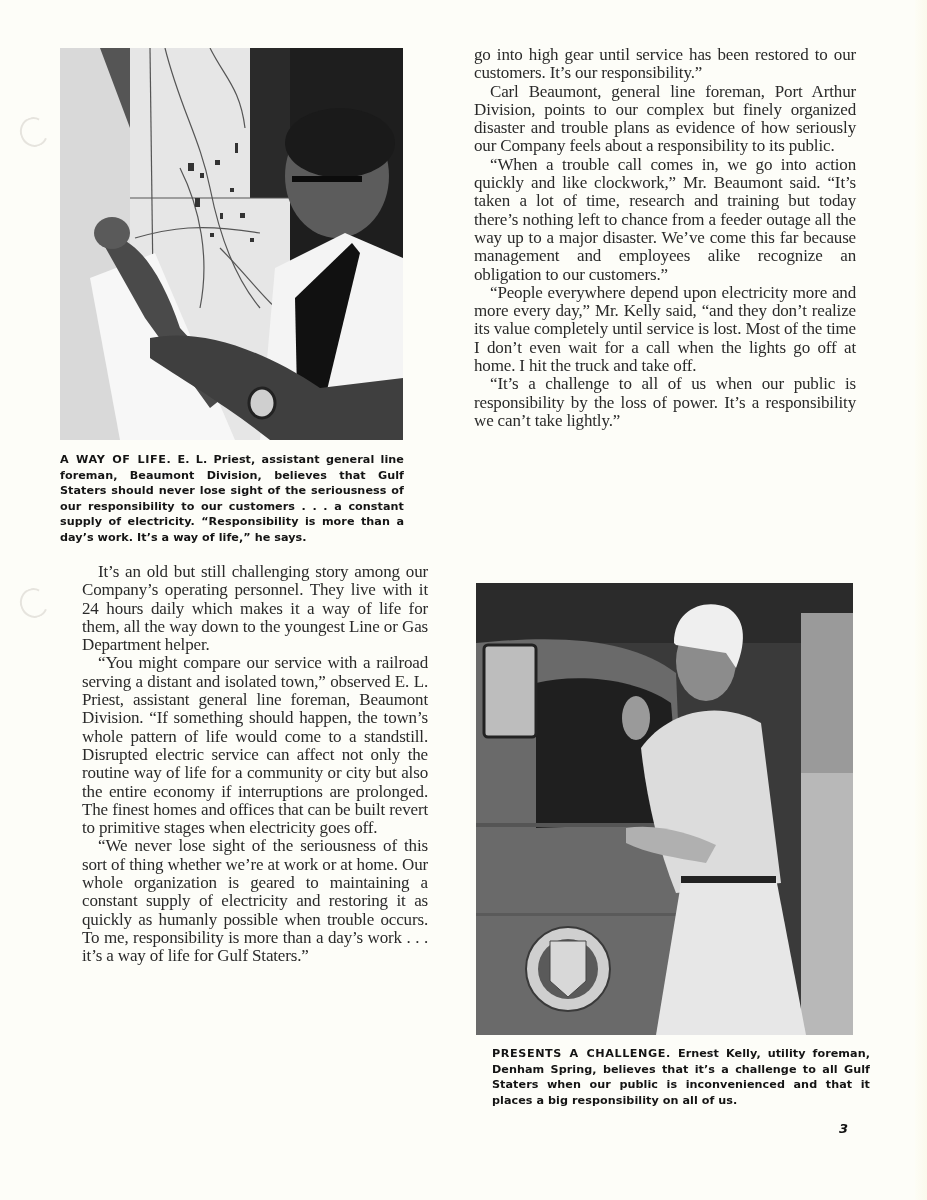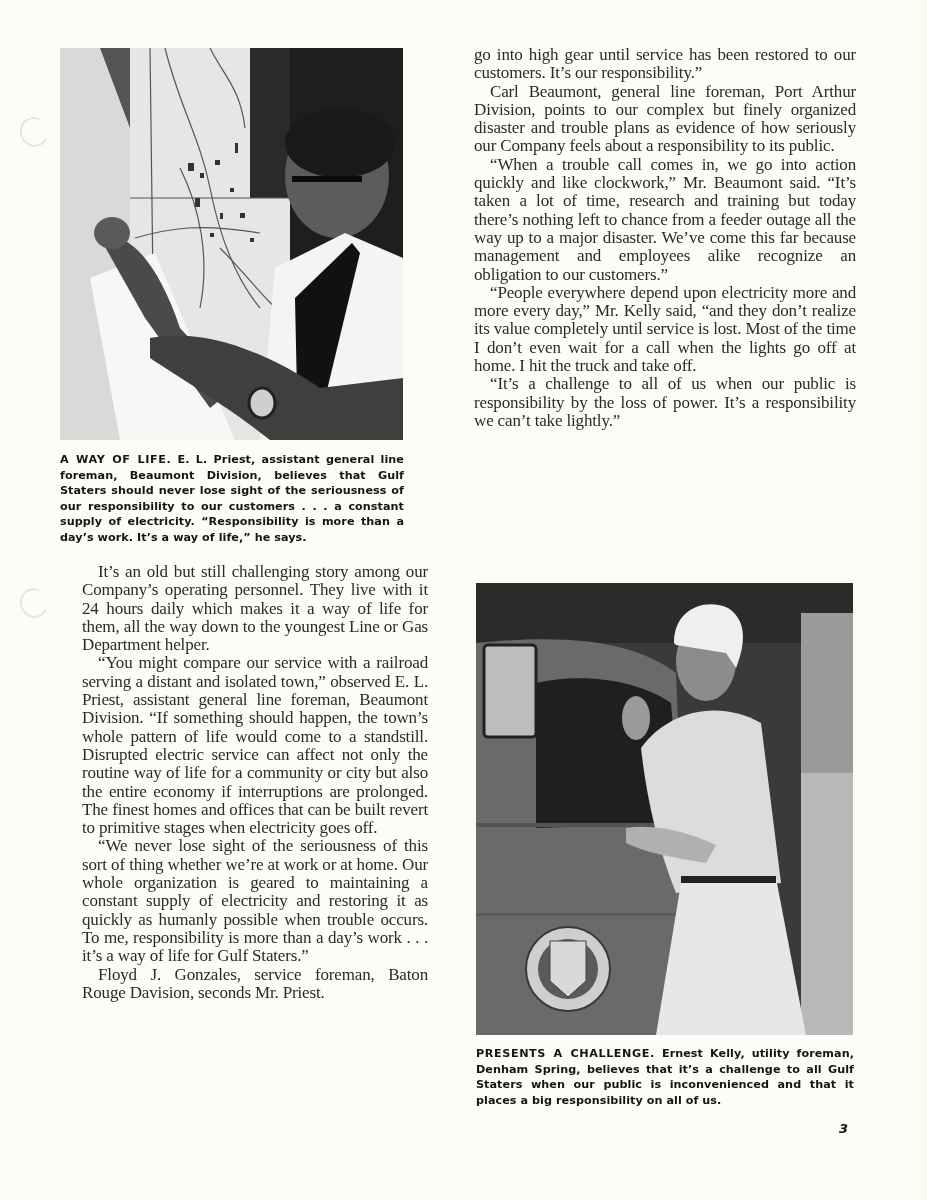--- a/index.html
+++ b/index.html
@@ -96,21 +96,20 @@
 </div>
 
 <div class="caption" style="left:60px; top:452px; width:344px;">
   <span class="lead">A WAY OF LIFE.</span><span> E. L. Priest, assistant general line foreman, Beaumont Division, believes that Gulf Staters should never lose sight of the seriousness of our responsibility to our customers . . . a constant supply of electricity. “Responsibility is more than a day’s work. It’s a way of life,” he says.</span>
 </div>
 
 <div class="col" style="left:54px; top:563px; width:346px;margin-left:28px;">
   <p>It’s an old but still challenging story among our Company’s operating personnel. They live with it 24 hours daily which makes it a way of life for them, all the way down to the youngest Line or Gas Department helper.</p>
   <p>“You might compare our service with a railroad serving a distant and isolated town,” observed E. L. Priest, assistant general line foreman, Beaumont Division. “If something should happen, the town’s whole pattern of life would come to a standstill. Disrupted electric service can affect not only the routine way of life for a community or city but also the entire economy if interruptions are prolonged. The finest homes and offices that can be built revert to primitive stages when electricity goes off.</p>
   <p>“We never lose sight of the seriousness of this sort of thing whether we’re at work or at home. Our whole organization is geared to maintaining a constant supply of electricity and restoring it as quickly as humanly possible when trouble occurs. To me, responsibility is more than a day’s work . . . it’s a way of life for Gulf Staters.”</p>
-  <p>Floyd J. Gonzales, service foreman, Baton Rouge Davision, seconds Mr. Priest.</p>
 </div>
 
 <div class="col" style="left:474px; top:46px; width:382px;">
   <p class="cont">go into high gear until service has been restored to our customers. It’s our responsibility.”</p>
   <p>Carl Beaumont, general line foreman, Port Arthur Division, points to our complex but finely organized disaster and trouble plans as evidence of how seriously our Company feels about a responsibility to its public.</p>
   <p>“When a trouble call comes in, we go into action quickly and like clockwork,” Mr. Beaumont said. “It’s taken a lot of time, research and training but today there’s nothing left to chance from a feeder outage all the way up to a major disaster. We’ve come this far because management and employees alike recognize an obligation to our customers.”</p>
   <p>“People everywhere depend upon electricity more and more every day,” Mr. Kelly said, “and they don’t realize its value completely until service is lost. Most of the time I don’t even wait for a call when the lights go off at home. I hit the truck and take off.</p>
   <p>“It’s a challenge to all of us when our public is responsibility by the loss of power. It’s a responsibility we can’t take lightly.”</p>
 </div>
 
@@ -138,17 +137,17 @@
     <ellipse cx="230" cy="78" rx="30" ry="40" fill="#8c8c8c"></ellipse>
     <path d="M198,60 C198,25 230,15 252,25 C268,35 272,55 260,85 L250,70 L200,62 Z" fill="#efefef"></path>
     <path d="M165,165 C190,130 240,115 285,140 L305,300 L200,310 C180,260 170,210 165,165 Z" fill="#dcdcdc"></path>
     <path d="M205,300 L300,295 L330,452 L180,452 Z" fill="#e7e7e7"></path>
     <rect x="205" y="293" width="95" height="7" fill="#222"></rect>
     <ellipse cx="160" cy="135" rx="14" ry="22" fill="#9a9a9a"></ellipse>
     <path d="M150,245 C180,240 215,250 240,262 L230,280 C200,275 170,270 150,260 Z" fill="#b0b0b0"></path>
   </svg>
 </div>
 
-<div class="caption" style="left:476px; top:1046px; width:378px;">
+<div class="caption" style="left:492px; top:1046px; width:378px;">
   <span class="lead">PRESENTS A CHALLENGE.</span><span> Ernest Kelly, utility foreman, Denham Spring, believes that it’s a challenge to all Gulf Staters when our public is inconvenienced and that it places a big responsibility on all of us.</span>
 </div>
 
 <div class="page-num">3</div>
 
 </body></html>

